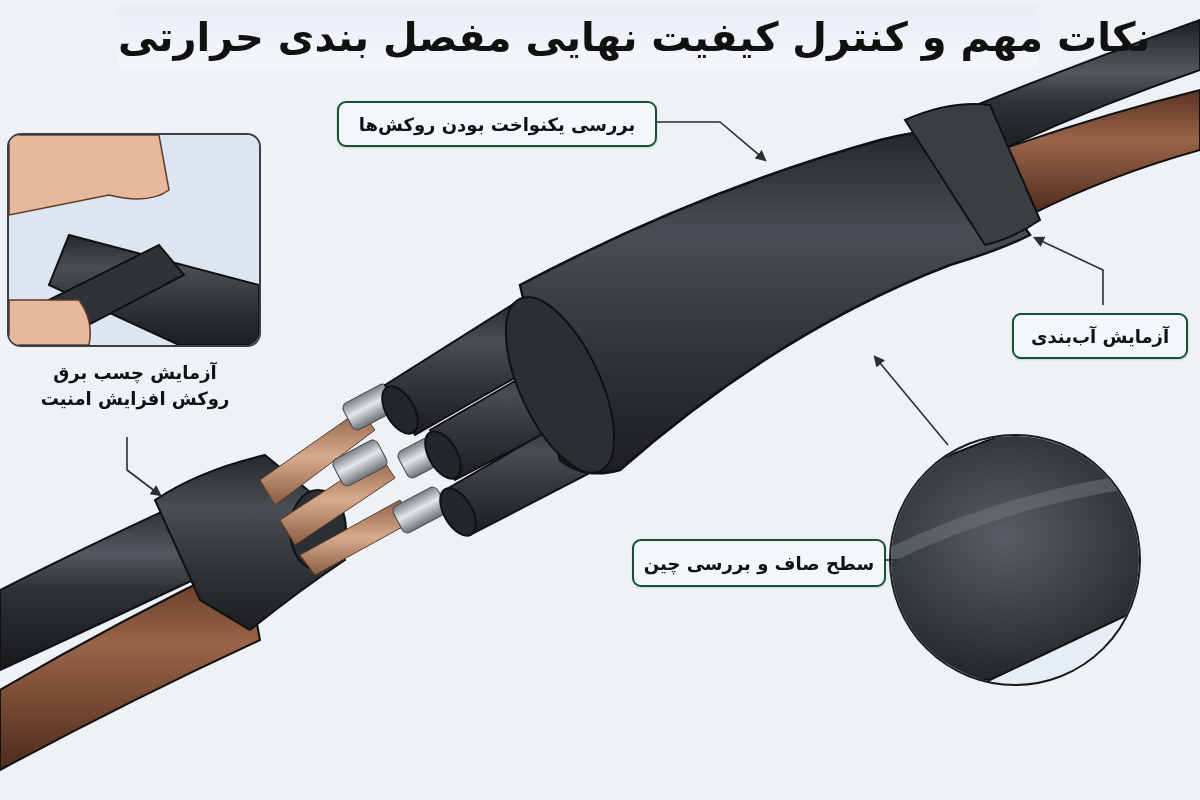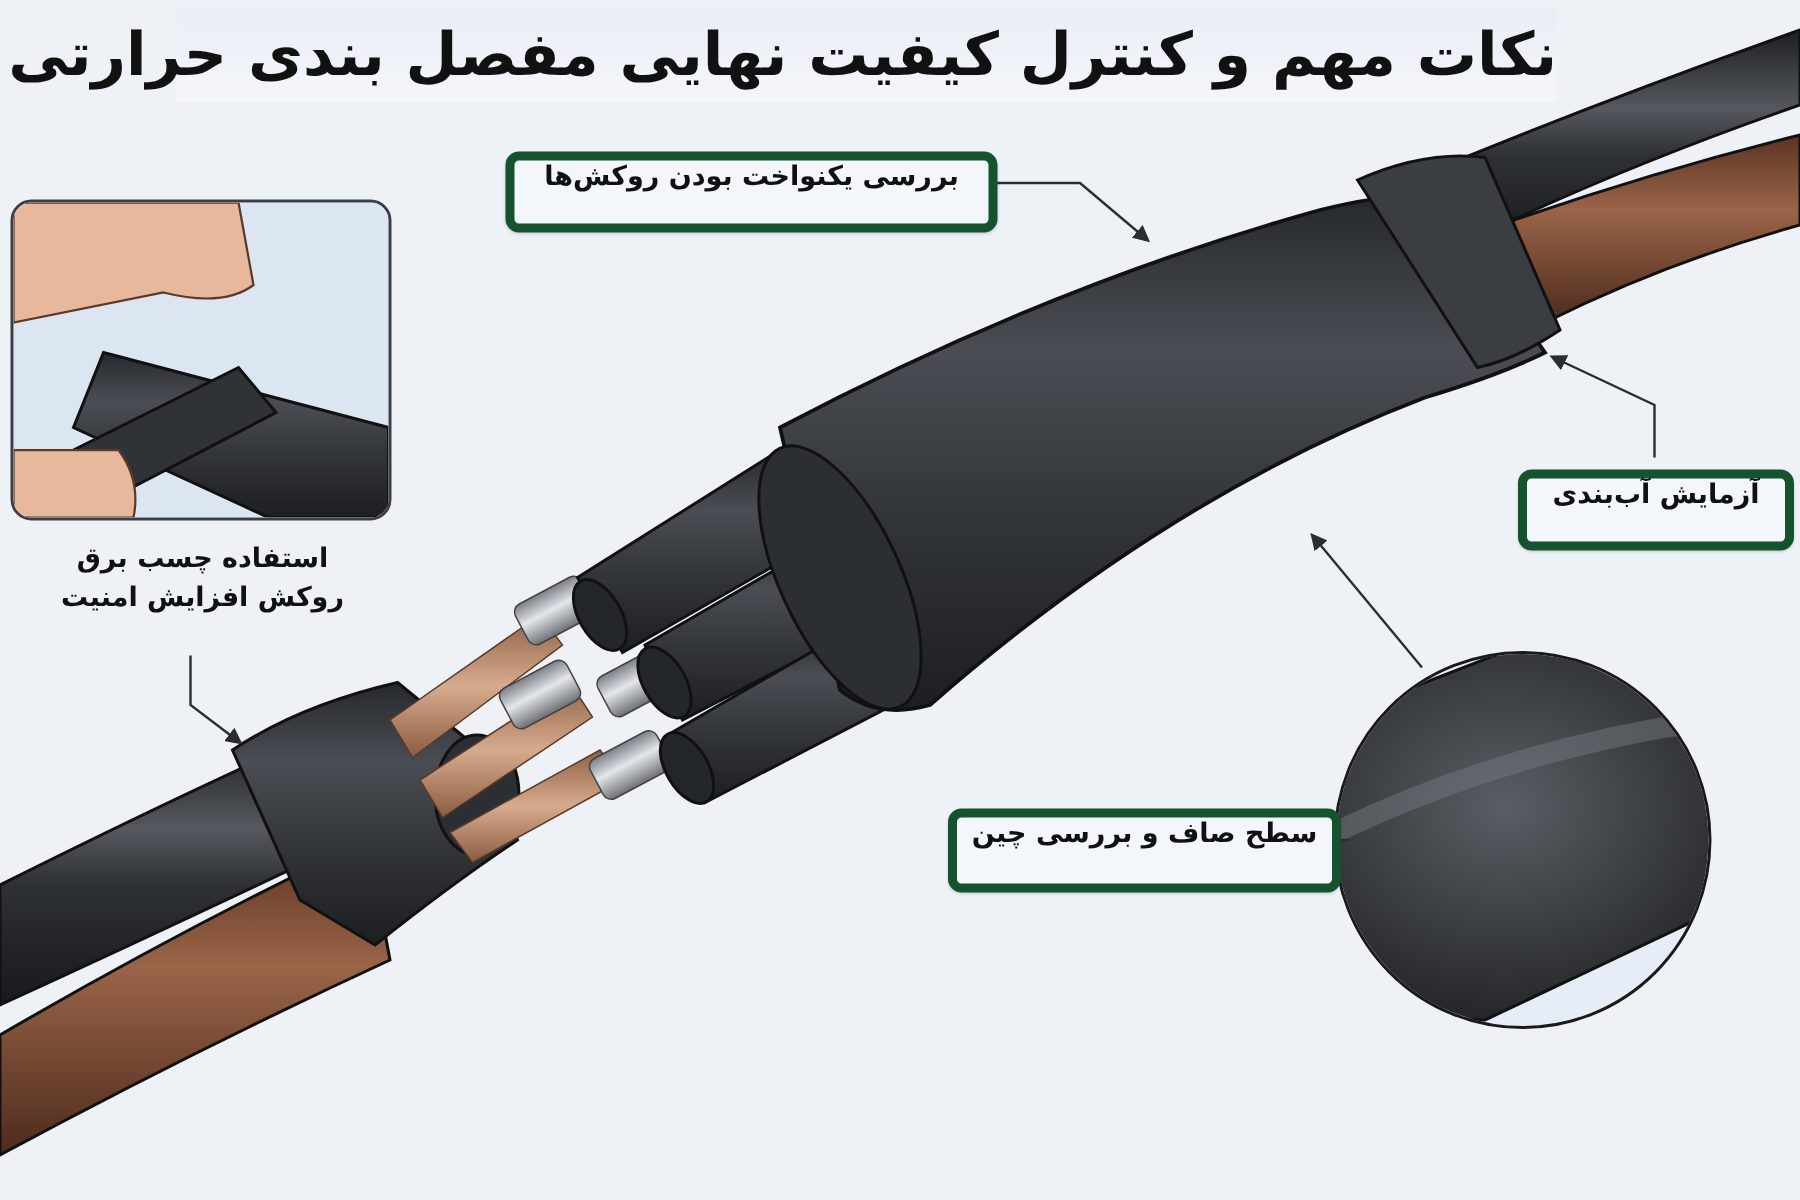--- a/index.html
+++ b/index.html
@@ -6,31 +6,31 @@
     body {
       width: 1200px; height: 800px; overflow: hidden;
       background: #eef2f7;
       font-family: "DejaVu Sans", sans-serif;
       position: relative;
     }
     .stage { position: absolute; left: 0; top: 0; width: 1200px; height: 800px; }
     .title-band {
       position: absolute; left: 118px; top: 6px; width: 920px; height: 62px;
       background: linear-gradient(180deg, #e9eef6 0%, #f4f6fa 100%);
-      display: flex; align-items: center; justify-content: flex-end;
+      display: flex; align-items: center; justify-content: flex-start;
     }
     .title {
       direction: rtl; font-weight: bold; font-size: 40px; color: #111;
       letter-spacing: 0; white-space: nowrap;
     }
     .label-box {
       position: absolute; direction: rtl; white-space: nowrap;
-      background: #f3f6fb; border: 6px solid #14532d; border-radius: 9px;
+      background: #f3f6fb; border: 2px solid #14532d; border-radius: 9px;
       color: #111; font-size: 18px; font-weight: bold;
-      display: flex; align-items: flex-start; justify-content: center;
+      display: flex; align-items: center; justify-content: center;
       box-shadow: 0 1px 2px rgba(0,0,0,0.15);
     }
     .label-plain {
       position: absolute; direction: rtl; text-align: center;
       color: #111; font-size: 18px; font-weight: bold; line-height: 26px;
     }
     .inset {
       position: absolute; left: 7px; top: 133px; width: 250px; height: 210px;
       border: 2px solid #3b3f45; border-radius: 14px; overflow: hidden;
       background: #dde7f4;
@@ -156,20 +156,20 @@
 
   <div class="label-box" style="left:337px; top:101px; width:316px; height:42px;">
     <span>بررسی یکنواخت بودن روکش‌ها</span>
   </div>
 
   <div class="label-box" style="left:1012px; top:313px; width:172px; height:42px;">
     <span>آزمایش آب‌بندی</span>
   </div>
 
   <div class="label-plain" style="left:20px; top:360px; width:230px;">
-    <div>استفاده چسب برق</div>
+    <div>آزمایش چسب برق</div>
     <div>روکش افزایش امنیت</div>
   </div>
 
   <div class="label-box" style="left:632px; top:539px; width:250px; height:44px;">
     <span>سطح صاف و بررسی چین</span>
   </div>
 </div>
 
 </body></html>

